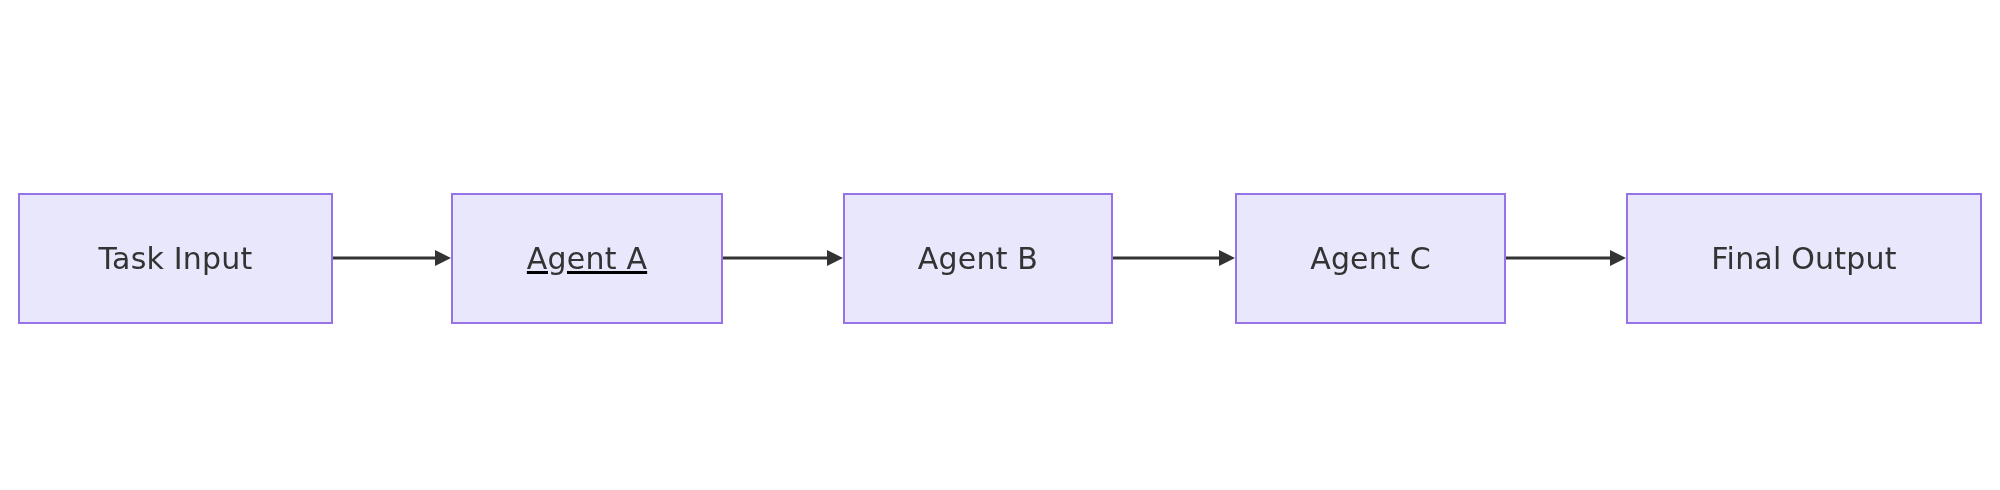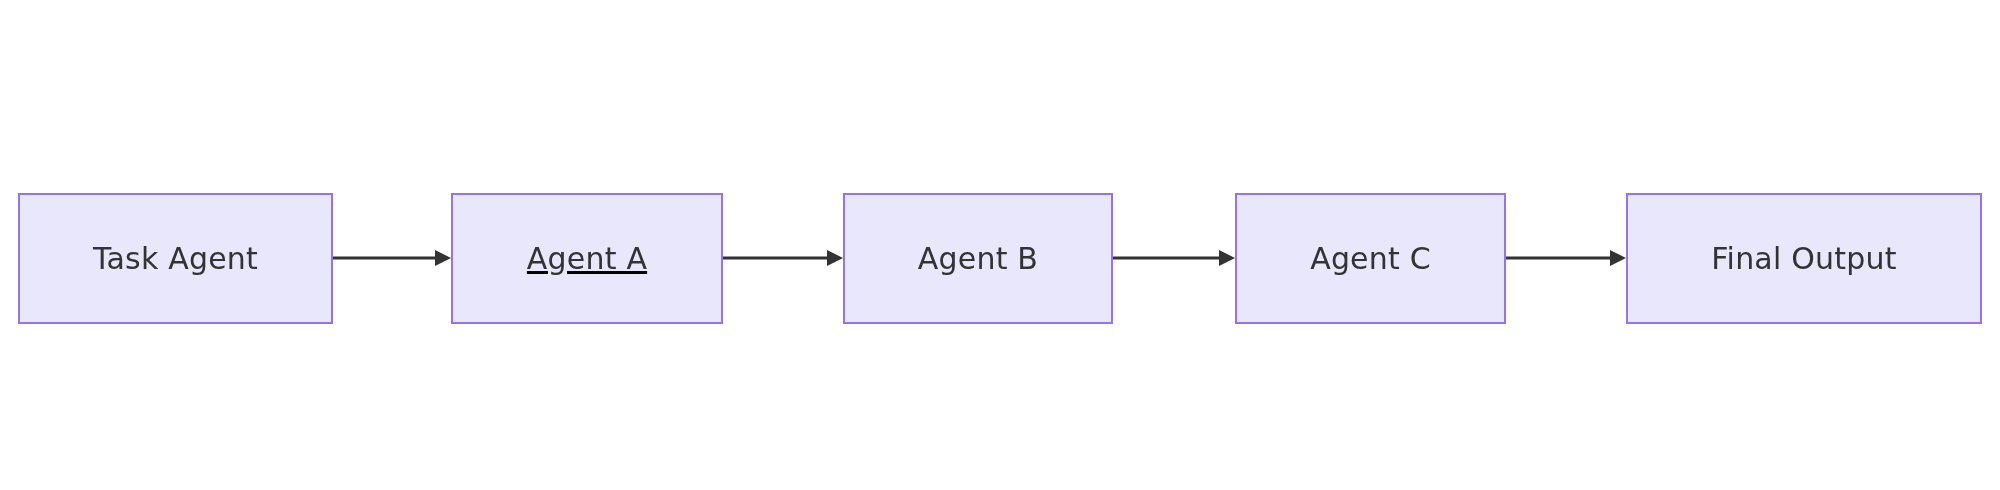--- a/index.html
+++ b/index.html
@@ -73,21 +73,21 @@
   </div>
 
   <div class="flow-edge" style="left: 1506px; top: 248px;">
     <svg width="120" height="20" viewBox="0 0 120 20">
       <line x1="0" y1="10" x2="104" y2="10" stroke="#333333" stroke-width="3"></line>
       <polygon points="104,2 120,10 104,18" fill="#333333"></polygon>
     </svg>
   </div>
 
   <div class="flow-node" style="left: 18px; top: 193px; width: 315px; height: 131px; background: rgb(233, 231, 252); border-color: rgb(150, 115, 230);">
-    <span class="flow-node-label" style="color: rgb(51, 51, 51);">Task Agent</span>
+    <span class="flow-node-label" style="color: rgb(51, 51, 51);">Task Input</span>
   </div>
 
   <div class="flow-node" style="left: 451px; top: 193px; width: 272px; height: 131px; background: rgb(233, 231, 252); border-color: rgb(150, 115, 230); text-decoration: underline;">
     <span class="flow-node-label" style="color: rgb(51, 51, 51);">Agent A</span>
   </div>
 
   <div class="flow-node" style="left: 1235px; top: 193px; width: 271px; height: 131px; background: rgb(233, 231, 252); border-color: rgb(150, 115, 230);">
     <span class="flow-node-label" style="color: rgb(51, 51, 51);">Agent C</span>
   </div>
 

